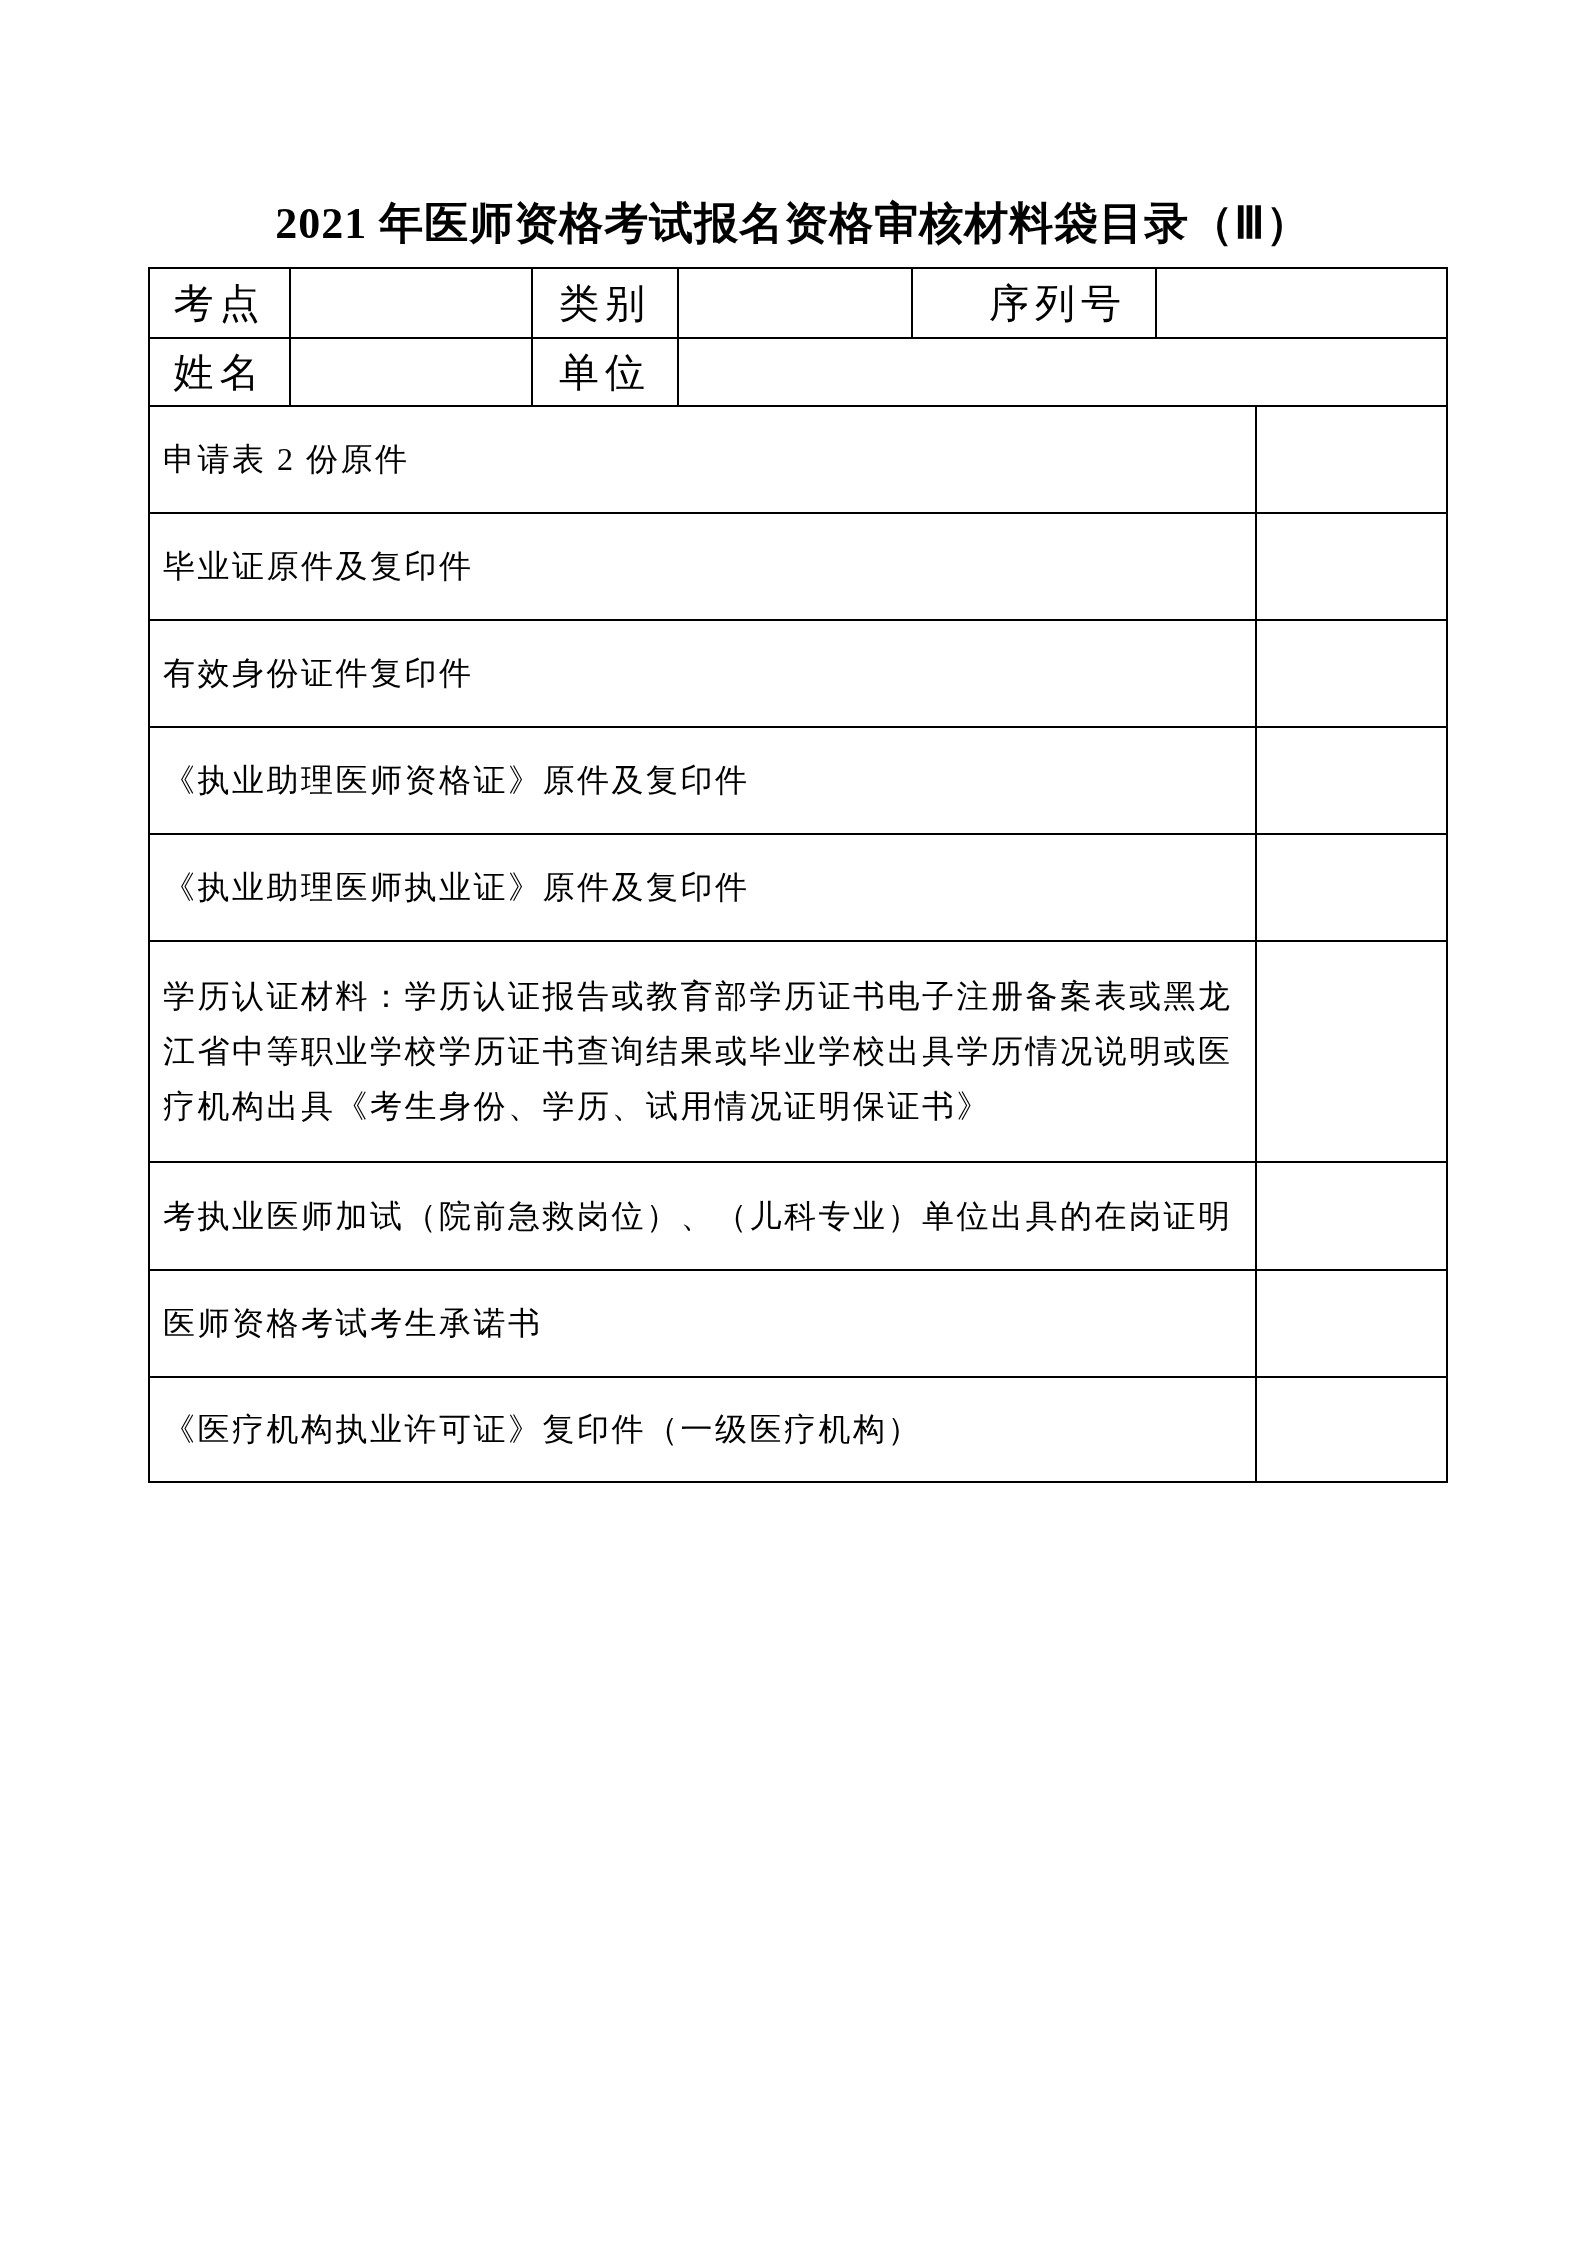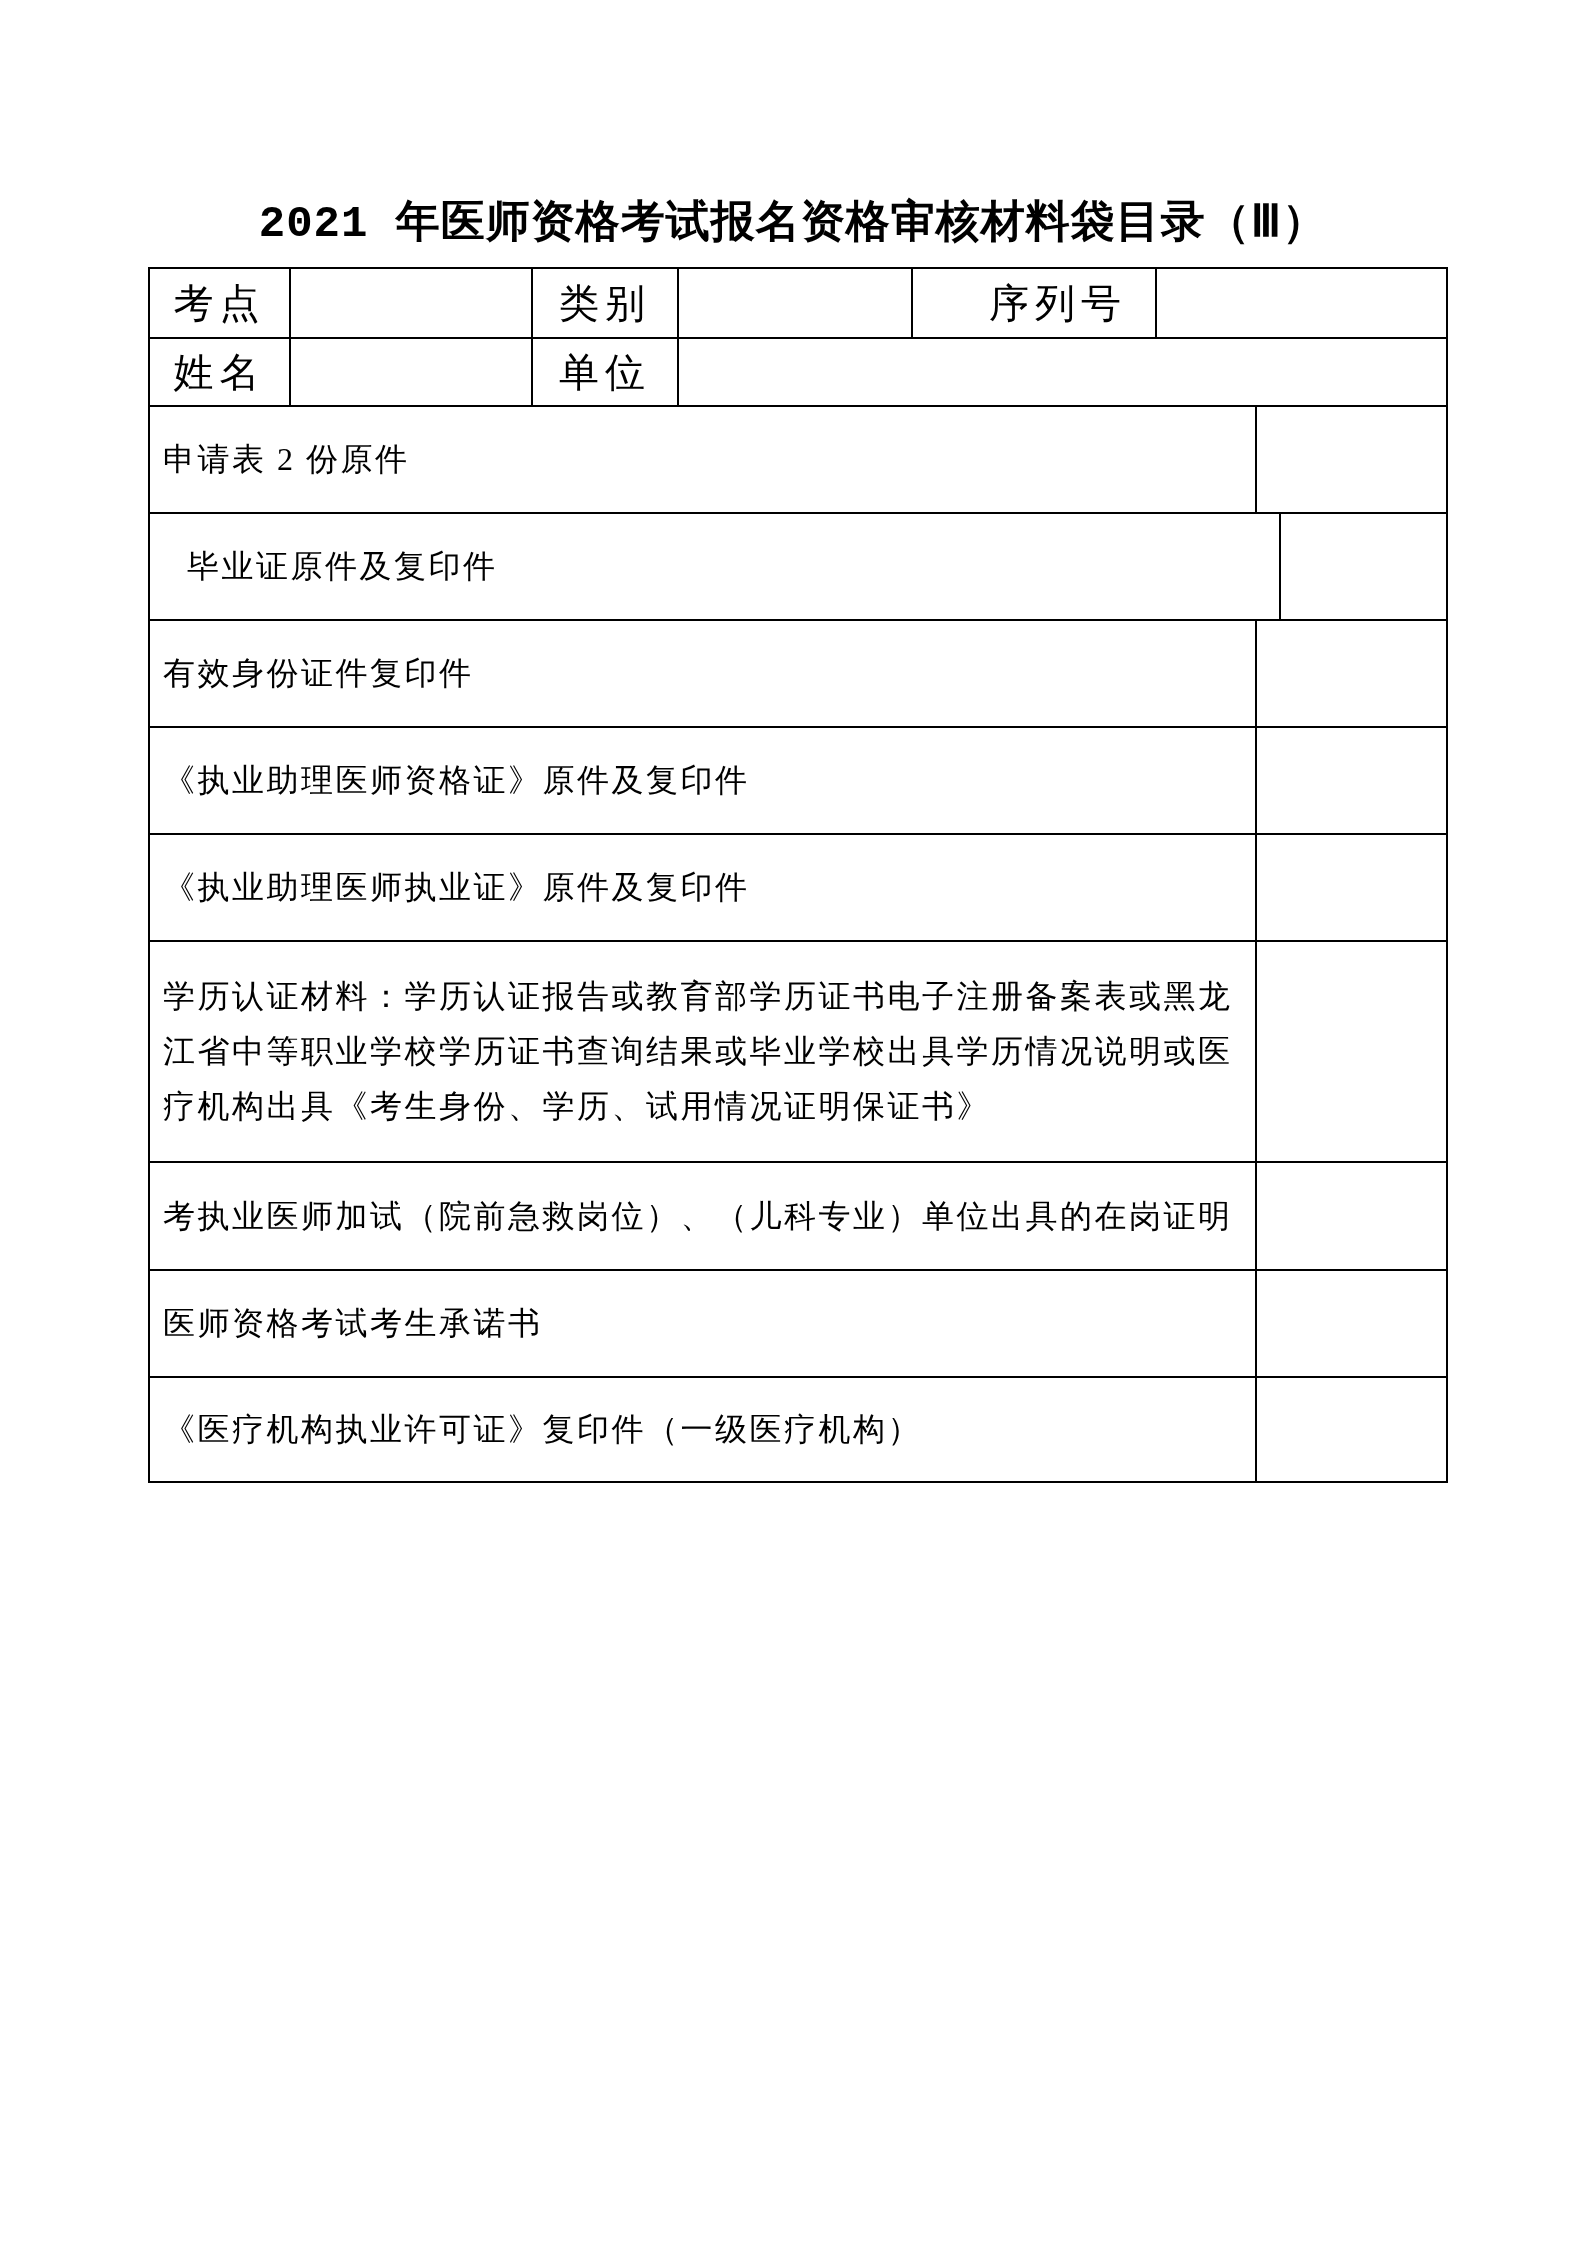--- a/index.html
+++ b/index.html
@@ -9,21 +9,21 @@
     height: 2245px;
     background: #ffffff;
     color: #000000;
     position: relative;
     overflow: hidden;
     font-family: "Liberation Serif", "DejaVu Serif", serif;
   }
   .doc-title {
     padding-top: 196px;
     text-align: center;
-    font-family: Liberation Mono, monospace;
+    font-family: Liberation Serif, serif;
     font-weight: 700;
     font-size: 44px;
     line-height: 56px;
     letter-spacing: 1px;
     white-space: nowrap;
   }
   .doc-table {
     margin-left: 148px;
     margin-top: 15px;
     width: 1300px;
@@ -92,21 +92,21 @@
       <div class="cell label-cell w-c3">单位</div>
       <div class="cell value-cell w-flex"></div>
     </div>
 
 
     <div class="row" style="height:107px;">
       <div class="cell item-cell w-item">申请表 2 份原件</div>
       <div class="cell check-cell"></div>
     </div>
 
-    <div class="row" style="height:107px;padding-left:24px;">
+    <div class="row" style="height:107px;">
       <div class="cell item-cell w-item">毕业证原件及复印件</div>
       <div class="cell check-cell"></div>
     </div>
 
     <div class="row" style="height:107px;">
       <div class="cell item-cell w-item">有效身份证件复印件</div>
       <div class="cell check-cell"></div>
     </div>
 
     <div class="row" style="height:107px;">

